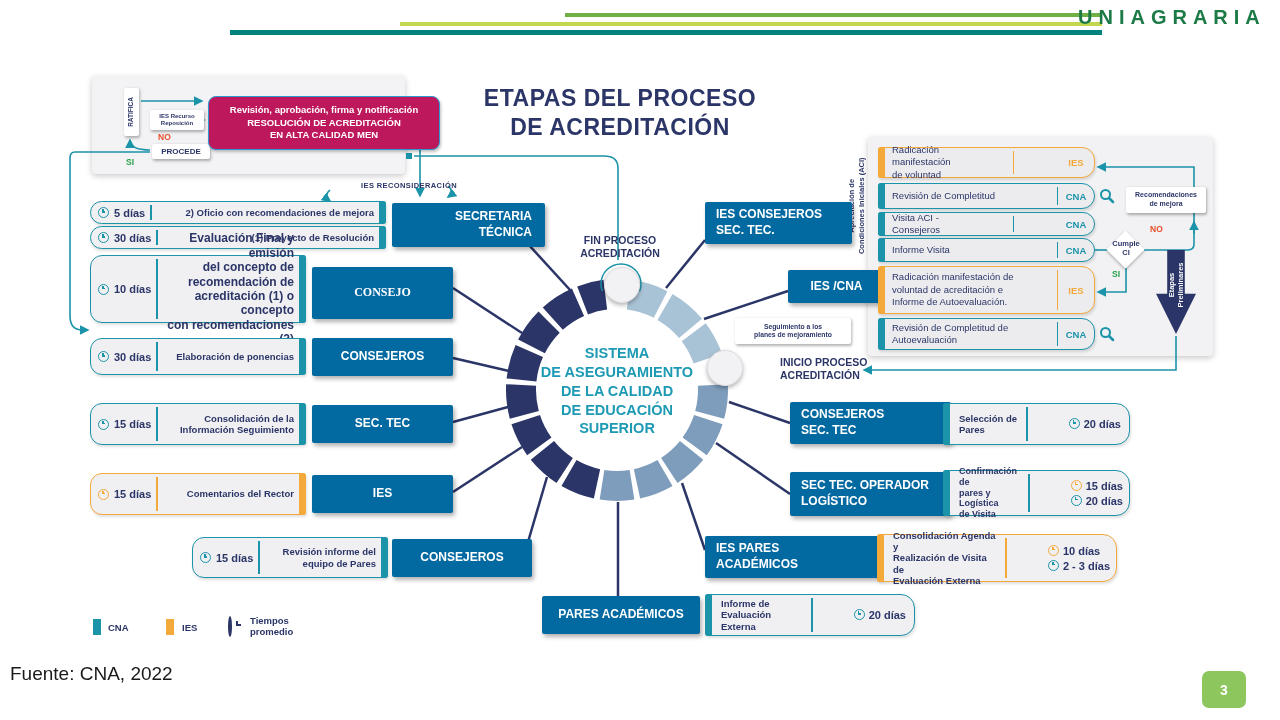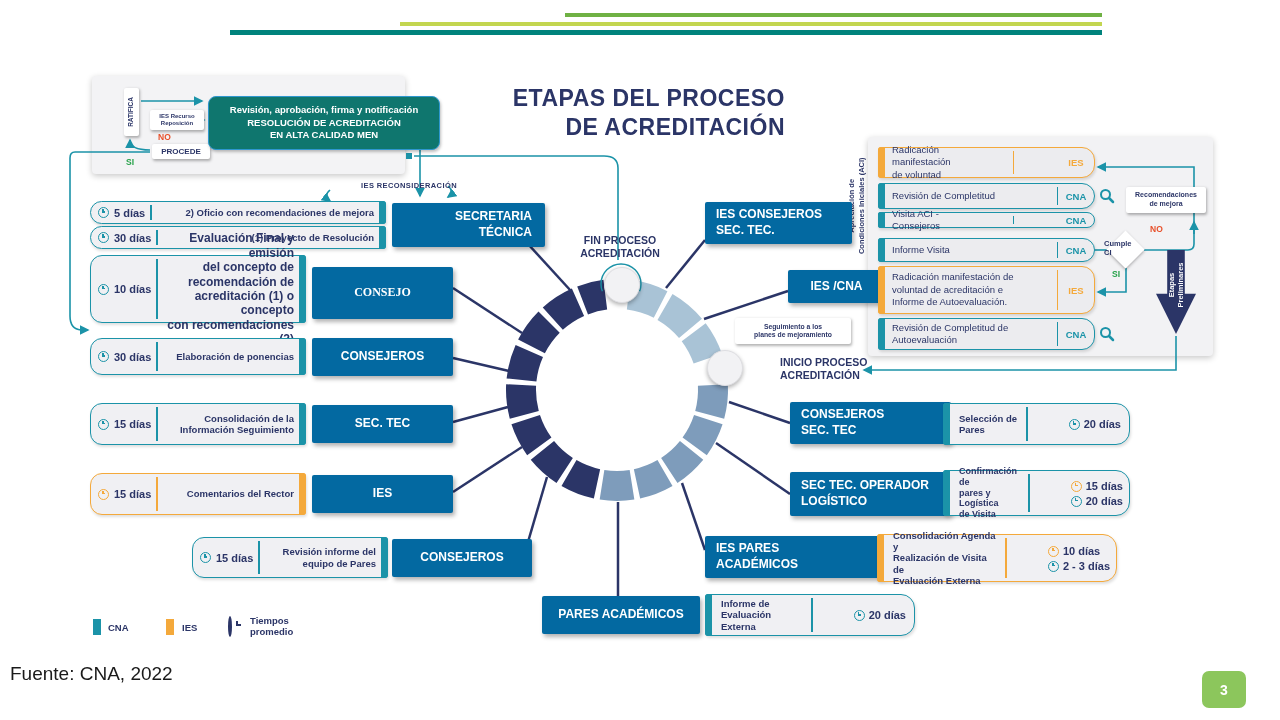--- a/index.html
+++ b/index.html
@@ -3,21 +3,21 @@
 <meta charset="utf-8">
 <style>
   html,body{margin:0;padding:0;background:#fff;}
   body{font-family:"Liberation Sans", sans-serif;}
   .slide{position:relative;width:1280px;height:720px;background:#fff;overflow:hidden;}
   .abs{position:absolute;}
   .pre{white-space:pre-line;}
   
   .hline{position:absolute;height:4px;}
   .brand{position:absolute;font-weight:bold;font-size:20px;letter-spacing:6px;color:#1c7a46;}
-  .title{position:absolute;left:455px;top:84px;width:330px;text-align:right;font-size:23px;font-weight:bold;color:#2b3567;line-height:1.25;white-space:pre-line;letter-spacing:.5px;}
+  .title{position:absolute;left:455px;top:84px;width:330px;text-align:center;font-size:23px;font-weight:bold;color:#2b3567;line-height:1.25;white-space:pre-line;letter-spacing:.5px;}
   
   .panel{position:absolute;background:#f3f3f5;border-radius:4px;box-shadow:0 2px 6px rgba(0,0,0,.22);}
   
   .nbox{position:absolute;background:#0369a1;color:#fff;font-weight:bold;font-size:12px;display:flex;align-items:center;justify-content:center;text-align:center;line-height:1.3;white-space:pre-line;box-shadow:2px 3px 4px rgba(0,0,0,.3);border-radius:2px;}
   .nbox.al{justify-content:flex-start;text-align:left;padding-left:11px;}
   .nbox.ar{justify-content:flex-end;text-align:right;padding-right:13px;}
   
   .cna{--c:#1b93a8;}
   .ies{--c:#f4a93b;}
   .lrow,.rrow,.arow{position:absolute;display:flex;align-items:center;background:#f0f0f3;border:1.5px solid var(--c);box-shadow:1px 2px 3px rgba(0,0,0,.13);box-sizing:border-box;}
@@ -26,58 +26,59 @@
   .arow{border-radius:3px 13px 13px 3px;background:#ececef;border-width:1.4px;}
   .bar-r{position:absolute;right:-1px;top:-1px;bottom:-1px;width:7px;background:var(--c);border-radius:0 3px 3px 0;}
   .bar-l{position:absolute;left:-1px;top:-1px;bottom:-1px;width:7px;background:var(--c);border-radius:3px 0 0 3px;}
   .time{font-weight:bold;color:#2b3567;font-size:11px;white-space:nowrap;}
   .vdiv{width:1.5px;align-self:stretch;margin:3px 0;background:var(--c);flex:none;}
   .ltxt{flex:1;text-align:right;font-weight:bold;color:#2b3567;font-size:9.5px;line-height:1.2;white-space:pre-line;padding-right:11px;}
   .rtxt{flex:1;text-align:left;font-weight:bold;color:#2b3567;font-size:9.5px;line-height:1.2;white-space:pre-line;padding-left:2px;}
   .atxt{flex:1;text-align:left;color:#2b3567;font-size:9.5px;line-height:1.3;white-space:pre-line;padding-left:13px;}
   .atag{width:36px;text-align:center;font-weight:bold;font-size:9.5px;color:var(--c);}
   .tcol{display:flex;flex-direction:column;gap:3px;padding-right:6px;}
-  .tgrp{display:flex;align-items:flex-end;gap:4px;margin-left:36px;}
+  .tgrp{display:flex;align-items:flex-start;gap:4px;margin-left:36px;}
   
   .clock{width:11px;height:11px;border:1.5px solid var(--c);border-radius:50%;position:relative;flex:none;box-sizing:border-box;}
   .clock::before{content:"";position:absolute;left:3.4px;top:1.2px;width:1.3px;height:3.4px;background:var(--c);}
   .clock::after{content:"";position:absolute;left:3.4px;top:3.4px;width:3px;height:1.3px;background:var(--c);}
   .navyc{--c:#2b3567;width:16px;height:16px;border-width:2px;}
   .navyc::before{left:6px;top:2.5px;width:1.8px;height:5px;}
   .navyc::after{left:6px;top:6px;width:4.5px;height:1.8px;}
   
   .wbadge{position:absolute;background:#fff;box-shadow:1px 1.5px 3px rgba(0,0,0,.3);border-radius:2px;color:#2b3567;font-weight:bold;display:flex;align-items:center;justify-content:center;text-align:center;line-height:1.25;white-space:pre-line;}
   
   .sistema{position:absolute;left:537px;top:344px;width:160px;text-align:center;color:#1e9ab4;font-weight:bold;font-size:14.5px;line-height:1.3;white-space:pre-line;}
   .node{position:absolute;width:34px;height:34px;border-radius:50%;background:#f2f2f4;border:1px solid #dedee2;box-shadow:0 2px 4px rgba(0,0,0,.3);}
   .ringlab{position:absolute;color:#2b3567;font-weight:bold;font-size:10.5px;line-height:1.2;white-space:pre-line;}
   
   .sidelab{position:absolute;left:795px;top:196px;width:124px;transform:rotate(-90deg);transform-origin:center;color:#2b3567;font-weight:bold;font-size:7.5px;text-align:center;line-height:1.3;white-space:pre-line;}
   .diamond{position:absolute;left:1112px;top:236px;width:27px;height:27px;background:#fff;transform:rotate(45deg);box-shadow:1px 1px 3px rgba(0,0,0,.3);}
-  .dlabel{position:absolute;left:1104px;top:240px;width:44px;font-size:7.5px;font-weight:bold;color:#2b3567;line-height:1.15;white-space:pre-line;}
+  .dlabel{position:absolute;left:1104px;top:240px;width:44px;text-align:center;font-size:7.5px;font-weight:bold;color:#2b3567;line-height:1.15;white-space:pre-line;}
   .flag{font-weight:bold;font-size:8.5px;position:absolute;}
   .etapas{position:absolute;left:1156px;top:250px;width:40px;height:84px;background:#2b3567;clip-path:polygon(28% 0,72% 0,72% 52%,100% 52%,50% 100%,0 52%,28% 52%);}
   .etapas .rot{position:absolute;left:-16px;top:26px;width:72px;transform:rotate(-90deg);color:#fff;font-weight:bold;font-size:7.5px;text-align:center;line-height:1.2;white-space:pre-line;}
   
   .lbar{position:absolute;width:8px;height:16px;}
   .leglab{position:absolute;font-weight:bold;color:#2b3567;font-size:9.5px;line-height:1.15;white-space:pre-line;}
   .fuente{position:absolute;left:10px;top:663px;font-size:19px;color:#1a1a1a;}
   .pagebox{position:absolute;left:1202px;top:671px;width:44px;height:37px;background:#8cc65c;border-radius:7px;color:#fff;font-weight:bold;font-size:14px;display:flex;align-items:center;justify-content:center;}
   .vtext{writing-mode:vertical-rl;transform:rotate(180deg);}
   svg.layer{position:absolute;left:0;top:0;pointer-events:none;}
 </style>
 </head>
 <body>
 
 <div class="slide">
 
   
   <div class="hline" style="left:565px;top:13px;width:537px;background:#6fb144;"></div>
   <div class="hline" style="left:400px;top:22px;width:702px;background:#c3d650;"></div>
   <div class="hline" style="left:230px;top:30px;width:872px;height:5px;background:#00837c;"></div>
+  <div class="brand" style="left:1078px;top:6px;">UNIAGRARIA</div>
 
   
   <div class="title pre">ETAPAS DEL PROCESO
 DE ACREDITACIÓN</div>
 
   
   <div class="panel" style="left:92px;top:76px;width:313px;height:98px;"></div>
   
   <div class="panel" style="left:868px;top:137px;width:345px;height:219px;background:#f2f2f4;"></div>
   <div class="sidelab">Apreciación de
@@ -146,21 +147,21 @@
 
   
   <div class="wbadge" style="left:124px;top:88px;width:15px;height:48px;">
     <span class="vtext" style="font-size:6.5px;">RATIFICA</span>
   </div>
   <div class="wbadge" style="left:150px;top:110px;width:54px;height:20px;font-size:6px;">IES Recurso
 Reposición</div>
   <div class="flag" style="left:158px;top:132px;color:#e8502a;">NO</div>
   <div class="wbadge" style="left:152px;top:144px;width:58px;height:15px;font-size:8px;">PROCEDE</div>
   <div class="flag" style="left:126px;top:157px;color:#27a24a;">SI</div>
-  <div class="abs" style="left:208px;top:96px;width:230px;height:52px;background:#0f766e;border:1.5px solid #2e97cf;border-radius:8px;color:#fff;font-weight:bold;font-size:9.5px;line-height:1.35;display:flex;align-items:center;justify-content:center;text-align:center;box-shadow:1px 2px 3px rgba(0,0,0,.25);">
+  <div class="abs" style="left:208px;top:96px;width:230px;height:52px;background:#be185d;border:1.5px solid #2e97cf;border-radius:8px;color:#fff;font-weight:bold;font-size:9.5px;line-height:1.35;display:flex;align-items:center;justify-content:center;text-align:center;box-shadow:1px 2px 3px rgba(0,0,0,.25);">
     <span class="pre">Revisión, aprobación, firma y notificación
 RESOLUCIÓN DE ACREDITACIÓN
 EN ALTA CALIDAD MEN</span>
   </div>
   <div class="flag" style="left:335px;top:181px;color:#2b3567;font-size:7.5px;letter-spacing:.4px;margin-left:26px;">IES RECONSIDERACIÓN</div>
 
   
   <div class="lrow cna" style="left:90px;top:201px;width:296px;height:23px;">
     <span class="clock"></span>
       <span class="time">5 días</span>
@@ -230,20 +231,25 @@
 SEC. TEC.</div>
   <div class="nbox" style="left:788px;top:270px;width:97px;height:33px;">IES /CNA</div>
   <div class="nbox al" style="left:790px;top:402px;width:150px;height:42px;">CONSEJEROS
 SEC. TEC</div>
   <div class="nbox al" style="left:790px;top:472px;width:150px;height:44px;">SEC TEC. OPERADOR
 LOGÍSTICO</div>
   <div class="nbox al" style="left:705px;top:536px;width:168px;height:42px;">IES PARES
 ACADÉMICOS</div>
 
   
+  <div class="sistema">SISTEMA
+DE ASEGURAMIENTO
+DE LA CALIDAD
+DE EDUCACIÓN
+SUPERIOR</div>
   <div class="ringlab" style="left:555px;top:234px;width:130px;text-align:center;">FIN PROCESO
 ACREDITACIÓN</div>
   <div class="node" style="left:604px;top:267px;"></div>
   <div class="node" style="left:707px;top:350px;"></div>
   <div class="wbadge" style="left:735px;top:318px;width:116px;height:26px;font-size:6.8px;">Seguimiento a los
 planes de mejoramiento</div>
   <div class="ringlab" style="left:780px;top:356px;width:130px;">INICIO PROCESO
 ACREDITACIÓN</div>
 
   
@@ -308,21 +314,21 @@
 de voluntad</span>
       <span class="vdiv"></span>
       <span class="atag">IES</span>
   </div>
   <div class="arow cna" style="left:878px;top:183px;width:217px;height:26px;">
     <span class="bar-l"></span>
       <span class="atxt">Revisión de Completitud</span>
       <span class="vdiv"></span>
       <span class="atag">CNA</span>
   </div>
-  <div class="arow cna" style="left:878px;top:212px;width:217px;height:16px;gap:44px;">
+  <div class="arow cna" style="left:878px;top:212px;width:217px;height:24px;gap:44px;">
     <span class="bar-l"></span>
       <span class="atxt">Visita ACI - Consejeros</span>
       <span class="vdiv"></span>
       <span class="atag">CNA</span>
   </div>
   <div class="arow cna" style="left:878px;top:238px;width:217px;height:24px;">
     <span class="bar-l"></span>
       <span class="atxt">Informe Visita</span>
       <span class="vdiv"></span>
       <span class="atag">CNA</span>

